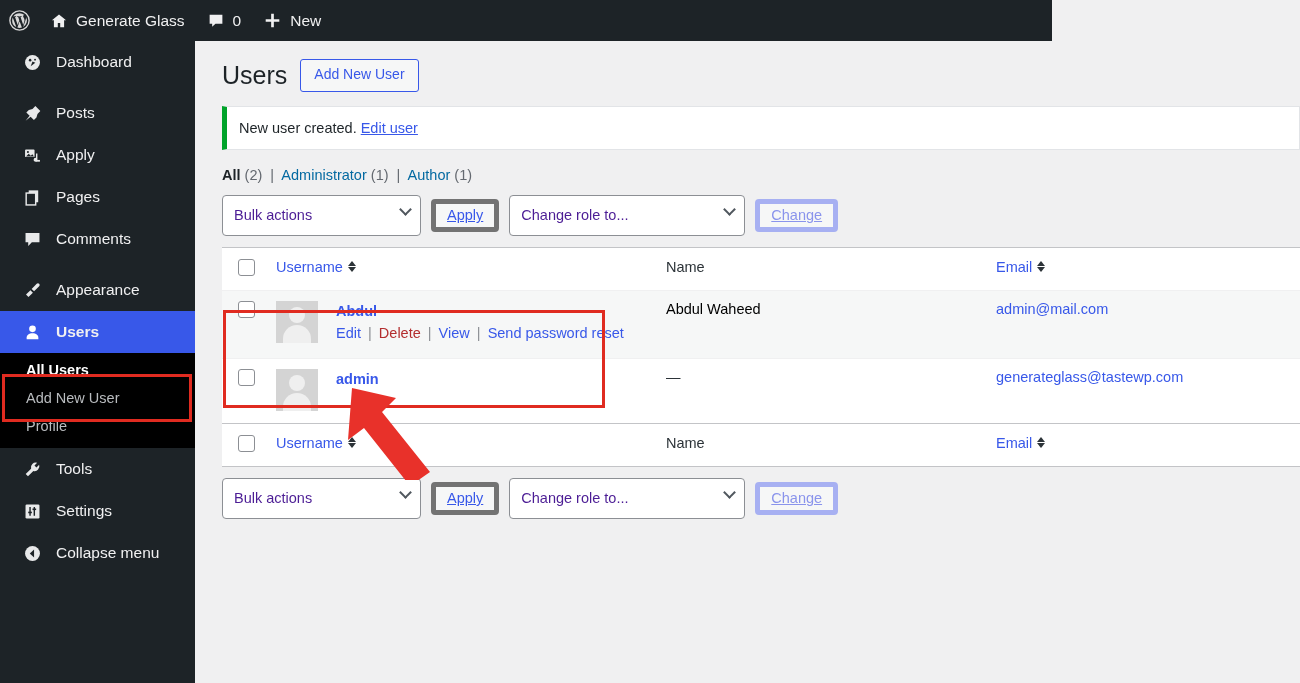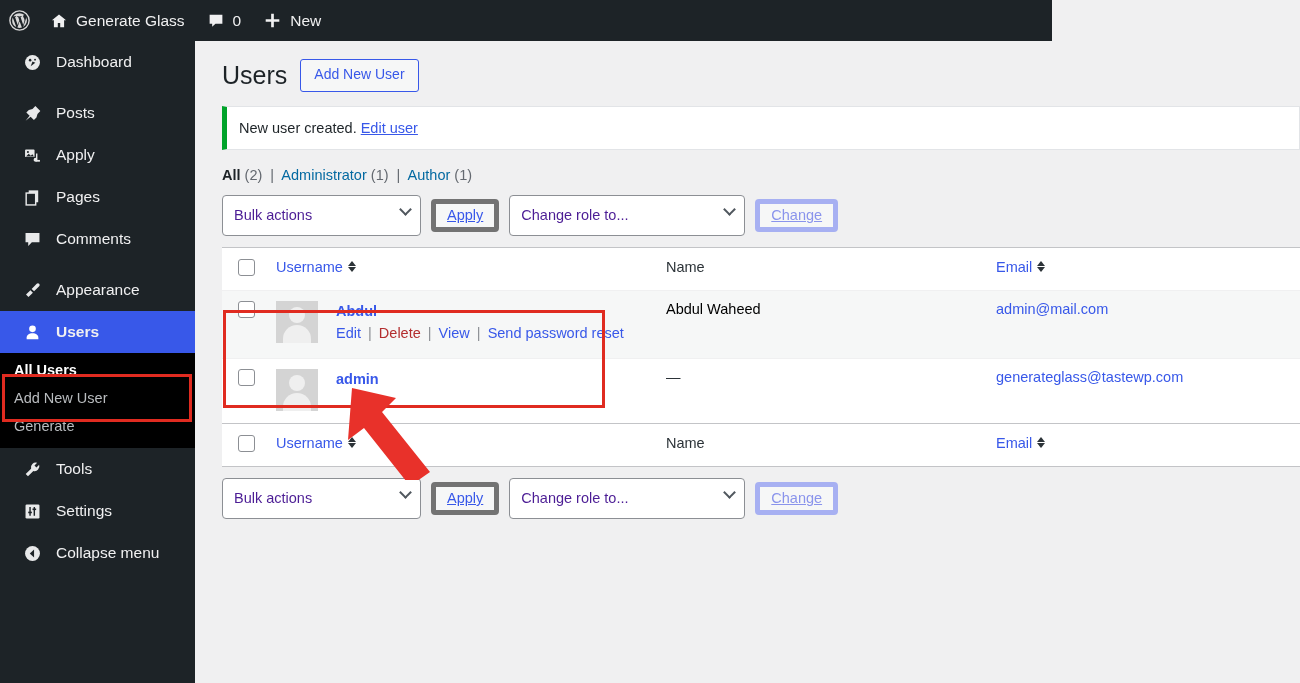--- a/index.html
+++ b/index.html
@@ -49,21 +49,21 @@
   .menu-item.active {
     background: #3858e9; font-weight: 600;
   }
   .menu-item.active .arrow-notch {
     position: absolute; right: -8px; top: 50%;
     margin-top: -8px; width: 0; height: 0;
     border-top: 8px solid transparent;
     border-bottom: 8px solid transparent;
     border-left: 8px solid #3858e9;
   }
-  #submenu { background: #000000; padding: 3px 0 8px 0; }
+  #submenu { background: #000000; padding: 3px 0 8px 12px; }
   .submenu-item {
     display: block; height: 28px; line-height: 28px;
     padding-left: 14px; font-size: 14.5px; color: #b9bcbf;
   }
   .submenu-item.current { color: #ffffff; font-weight: 700; }
 
   
   #annot-allusers {
     position: absolute; left: 2px; top: 374px;
     width: 190px; height: 48px;
@@ -321,21 +321,21 @@
           <path fill="#ffffff" d="M12 13c-4.4 0-7.4 2.4-7.4 5.4v2.2h14.8v-2.2c0-3-3-5.4-7.4-5.4z"></path>
         </svg>
     </span>
     <span class="mi-label">Users</span>
     <span class="arrow-notch"></span>
   </div>
 
   <div id="submenu">
     <a class="submenu-item current">All Users</a>
     <a class="submenu-item">Add New User</a>
-    <a class="submenu-item">Generate</a>
+    <a class="submenu-item">Profile</a>
   </div>
 
   <div class="menu-item">
     <span class="mi-icon">
       <svg width="19" height="19" viewBox="0 0 24 24">
           <path fill="#e8e9ea" d="M20.4 6.1 17 9.5l-2.5-2.5 3.4-3.4a6 6 0 0 0-7.7 7.3L3.4 17.7l2.9 2.9 6.8-6.8a6 6 0 0 0 7.3-7.7z"></path>
         </svg>
     </span>
     <span class="mi-label">Tools</span>
   </div>

